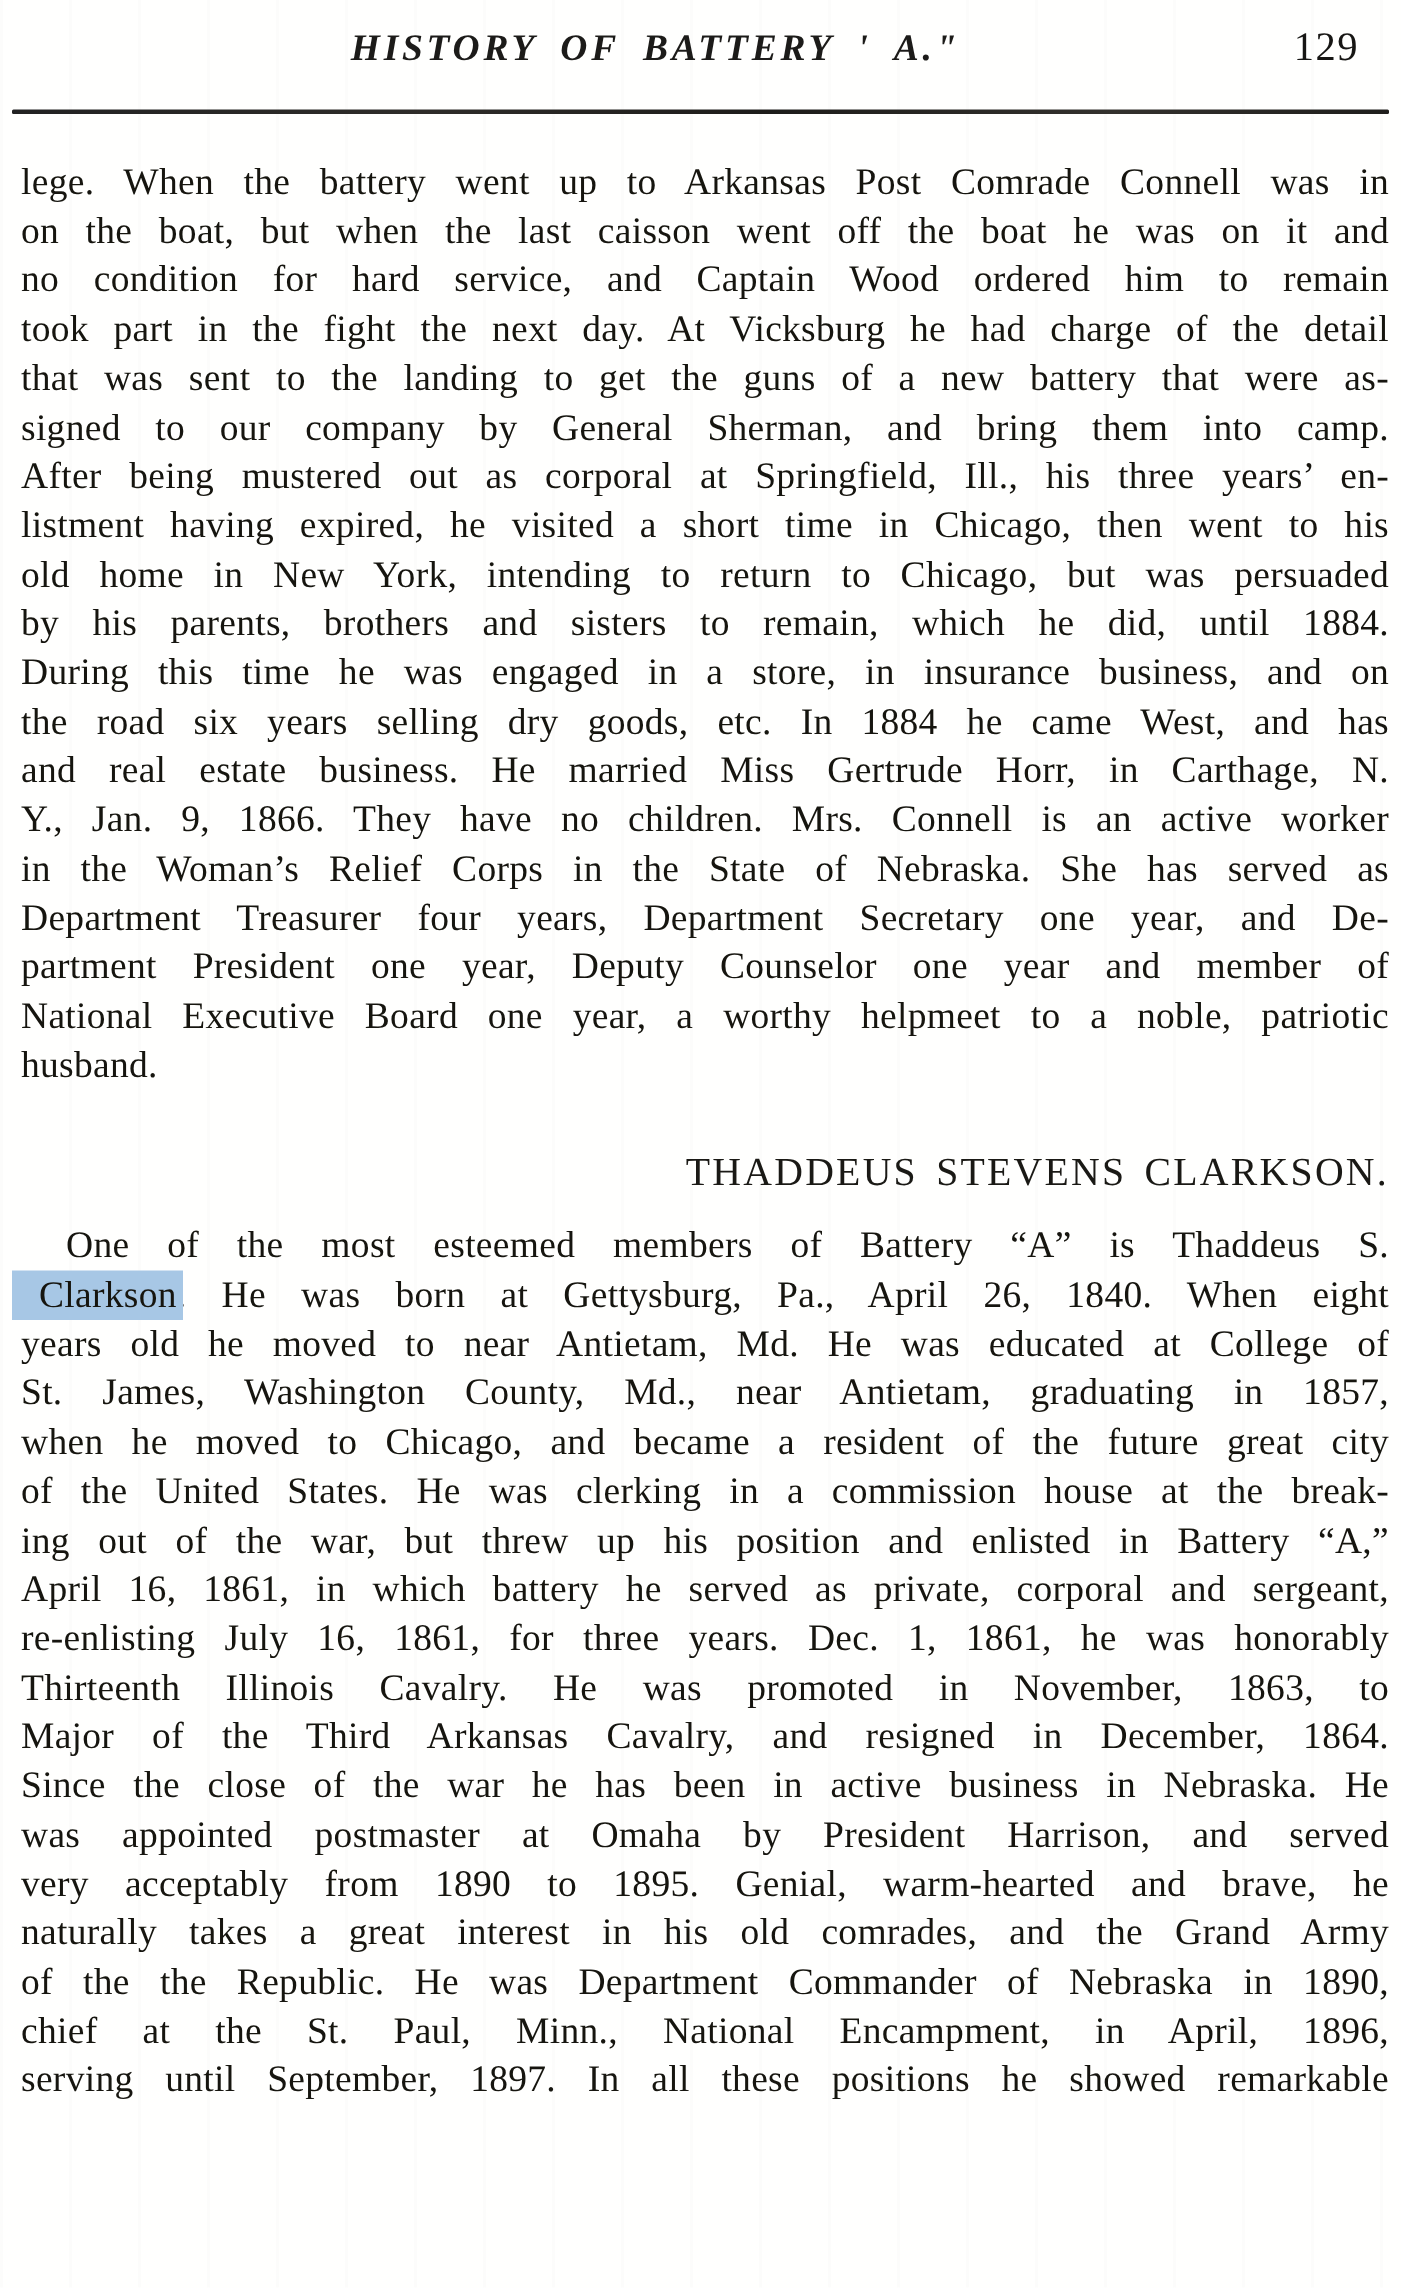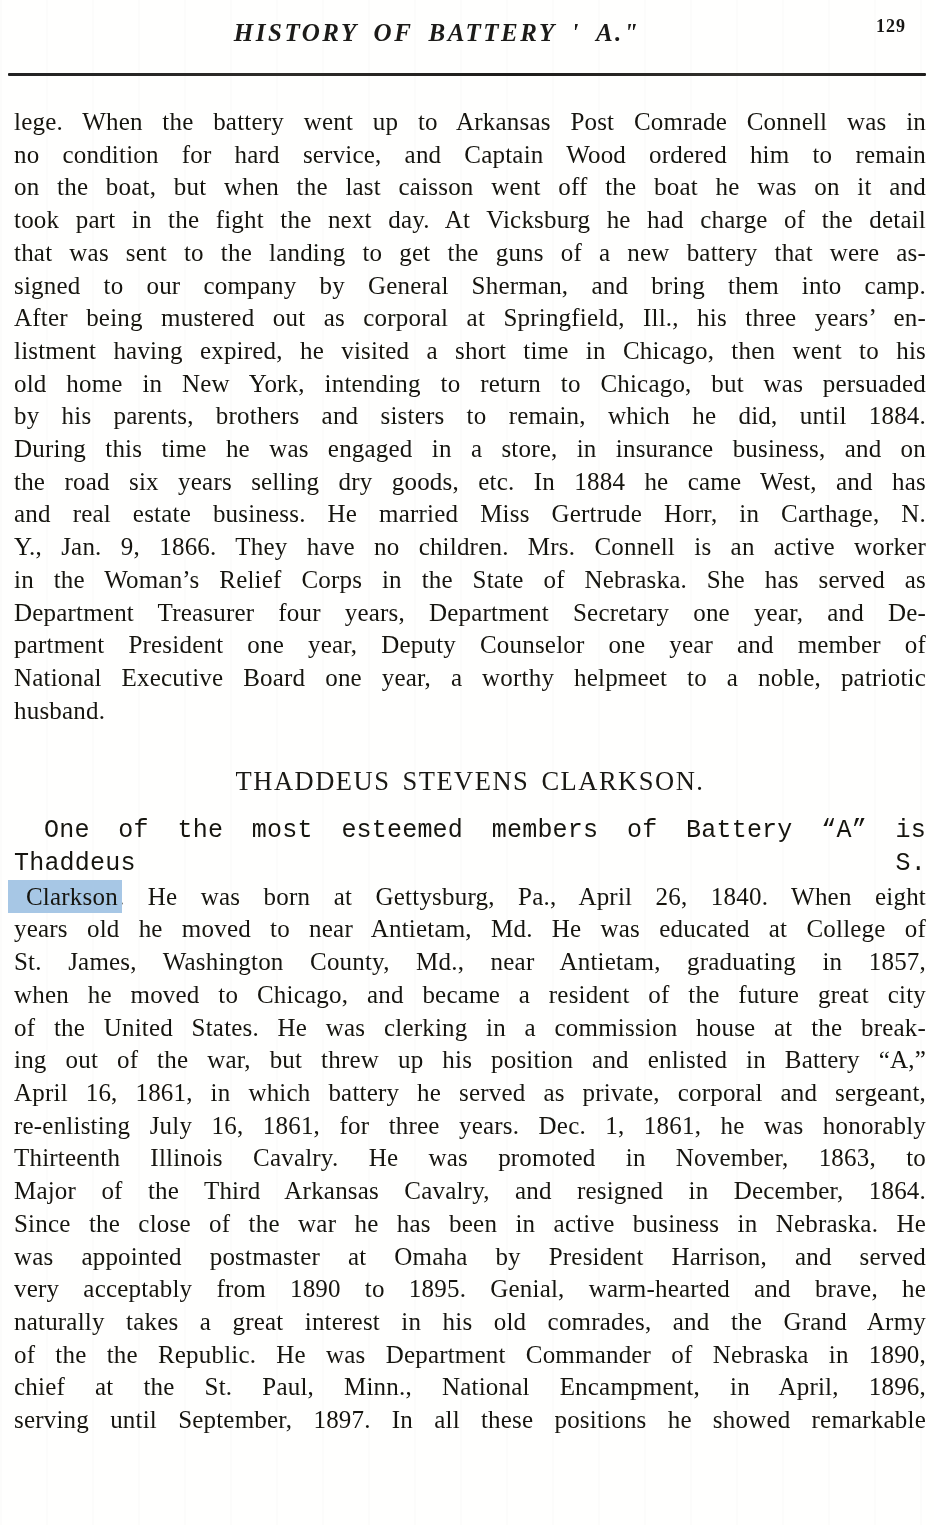--- a/index.html
+++ b/index.html
@@ -43,22 +43,22 @@
     font-size: 25px;
     letter-spacing: 2.5px;
     word-spacing: 7px;
     color: #1c1b19;
     white-space: nowrap;
   }
   .page-num {
     position: absolute;
     right: 14px;
     top: 0px;
-    font-size: 18px;
-    font-weight: 700;
+    font-size: 27px;
+    font-weight: 400;
     letter-spacing: 1px;
     color: #171614;
   }
   .head-rule {
     position: absolute;
     top: 73px;
     left: 8px;
     right: 8px;
     height: 3px;
     background: linear-gradient(90deg, #222 0%, #2e2c29 30%, #1d1c1a 55%, #33312d 80%, #1f1e1c 100%);
@@ -74,25 +74,25 @@
   .paragraph { margin: 0; padding: 0; }
   .line {
     font-size: 25px;
     line-height: 32.7px;
     letter-spacing: 0.2px;
     text-align: justify;
     text-align-last: justify;
     color: #16150f;
   }
   .line.flush { text-align-last: left; }
-  .line.indent { text-indent: 30px; font-family: Liberation Mono, monospace; }
+  .line.indent { text-indent: 30px; }
   .section-heading {
     margin: 38px 0 17px 0;
     padding: 0;
-    text-align: center;
+    text-align: right;
     font-size: 26.5px;
     font-weight: 400;
     letter-spacing: 1.5px;
     word-spacing: 4px;
     color: #1a1915;
     line-height: 33px;
   }
   .selected {
     position: relative;
     padding: 3px 4px 3px 18px;
@@ -107,22 +107,22 @@
   <div class="running-head">
     <div class="head-title">HISTORY OF BATTERY ' A."</div>
     <div class="page-num">129</div>
   </div>
 
   <div class="head-rule"></div>
 
   <div class="body-text">
     <div class="paragraph">
         <div class="line">lege.  When the battery went up to Arkansas Post Comrade Connell was in</div>
+        <div class="line">on the boat, but when the last caisson went off the boat he was on it and</div>
         <div class="line">no condition for hard service, and Captain Wood ordered him to remain</div>
-        <div class="line">on the boat, but when the last caisson went off the boat he was on it and</div>
         <div class="line">took part in the fight the next day.  At Vicksburg he had charge of the detail</div>
         <div class="line">that was sent to the landing to get the guns of a new battery that were as-</div>
         <div class="line">signed to our company by General Sherman, and bring them into camp.</div>
         <div class="line">After being mustered out as corporal at Springfield, Ill., his three years’ en-</div>
         <div class="line">listment having expired, he visited a short time in Chicago, then went to his</div>
         <div class="line">old home in New York, intending to return to Chicago, but was persuaded</div>
         <div class="line">by his parents, brothers and sisters to remain, which he did, until 1884.</div>
         <div class="line">During this time he was engaged in a store, in insurance business, and on</div>
         <div class="line">the road six years selling dry goods, etc.  In 1884 he came West, and has</div>
         <div class="line">and real estate business.  He married Miss Gertrude Horr, in Carthage, N.</div>

